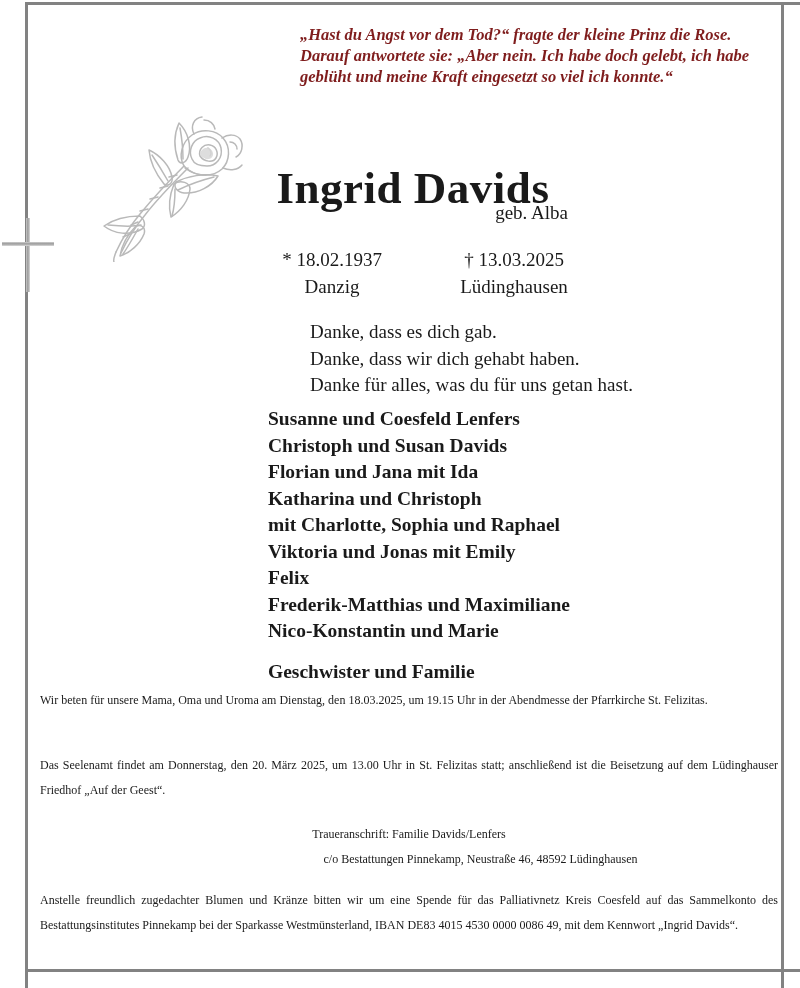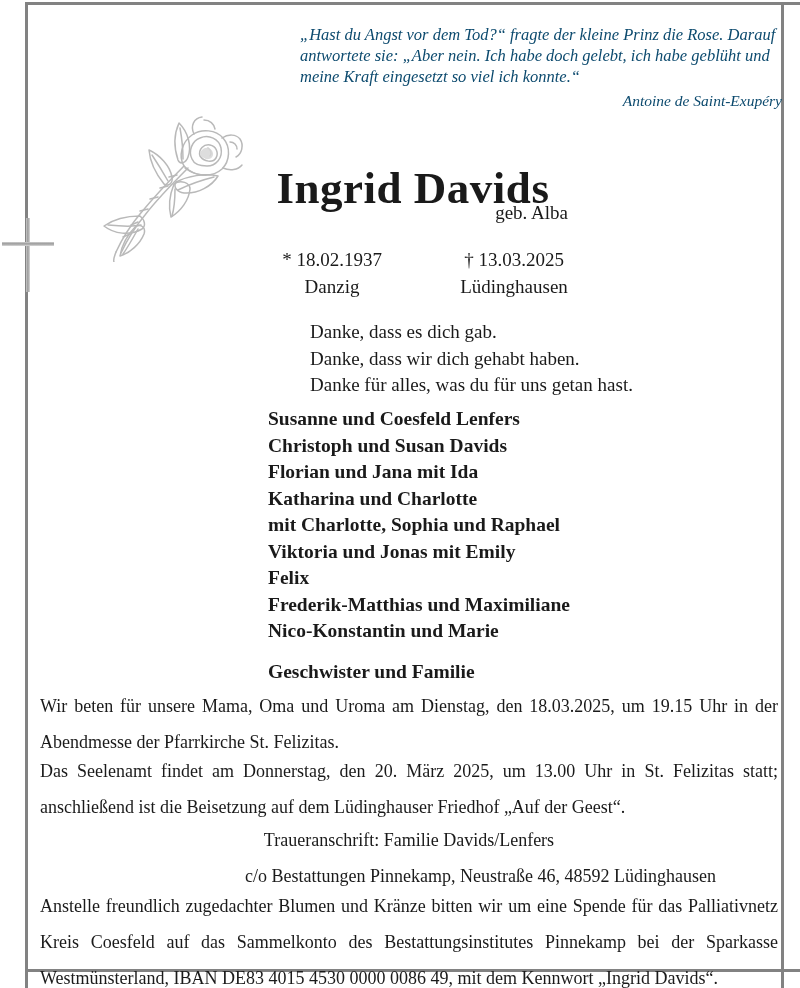--- a/index.html
+++ b/index.html
@@ -86,21 +86,22 @@
 
   
   .quote {
     position: absolute;
     left: 300px; top: 24px;
     width: 482px;
     font-style: italic;
     font-size: 16.5px;
     line-height: 21px;
     text-align: left;
-    color: #0c4a6e;
+    color: #7f1d1d;
+    font-weight: bold;
   }
   .quote .attrib {
     display: block;
     text-align: right;
     margin-top: 3px;
     font-size: 15.5px;
   }
 
   .lead {
     position: absolute;
@@ -155,22 +156,22 @@
     position: absolute;
     left: 268px; top: 406px;
     font-size: 19.5px;
     font-weight: bold;
     line-height: 26.5px;
   }
   .family .gap { margin-top: 14px; }
 
   .para {
     position: absolute;
-    font-size: 18px;
-    line-height: 36px;
+    font-size: 12px;
+    line-height: 25px;
     text-align: justify;
   }
   .para.p-prayer { left: 40px; top: 688px; width: 738px; }
   .para.p-soul   { left: 40px; top: 753px; width: 738px; }
   .para.p-addr   { left: 40px; top: 822px; width: 738px; text-align: center; }
   .para.p-addr .indent { display: block; padding-left: 143px; }
   .para.p-donate { left: 40px; top: 888px; width: 738px; }
 </style>
 </head>
 <body>
@@ -231,21 +232,20 @@
         <path d="M107,92 C112,96 120,99 128,99"></path>
       </g>
       <g fill="#d7d7d7" opacity="0.85">
         <path d="M124,74 C128,70 134,72 135,77 C136,82 130,85 126,82 C122,80 121,77 124,74 Z"></path>
       </g>
     </svg>
   </div>
 
   <div class="quote">
     <span>„Hast du Angst vor dem Tod?“ fragte der kleine Prinz die Rose. Darauf antwortete sie: „Aber nein. Ich habe doch gelebt, ich habe geblüht und meine Kraft eingesetzt so viel ich konnte.“</span>
-    <span class="attrib">Antoine de Saint-Exupéry</span>
   </div>
 
 
   <div class="deceased-name">Ingrid Davids</div>
 
   <div class="maiden">geb. Alba</div>
 
   <div class="dates">
     <div class="col">
       <div>* 18.02.1937</div>
@@ -260,21 +260,21 @@
   <div class="thanks">
       <div>Danke, dass es dich gab.</div>
       <div>Danke, dass wir dich gehabt haben.</div>
       <div>Danke für alles, was du für uns getan hast.</div>
     </div>
 
   <div class="family">
       <div>Susanne und Coesfeld Lenfers</div>
       <div>Christoph und Susan Davids</div>
       <div>Florian und Jana mit Ida</div>
-      <div>Katharina und Charlotte</div>
+      <div>Katharina und Christoph</div>
       <div>mit Charlotte, Sophia und Raphael</div>
       <div>Viktoria und Jonas mit Emily</div>
       <div>Felix</div>
       <div>Frederik-Matthias und Maximiliane</div>
       <div>Nico-Konstantin und Marie</div>
       <div class="gap">Geschwister und Familie</div>
     </div>
 
   <div class="para p-prayer">Wir beten für unsere Mama, Oma und Uroma am Dienstag, den 18.03.2025, um 19.15 Uhr in der Abendmesse der Pfarrkirche St. Felizitas.</div>
 

